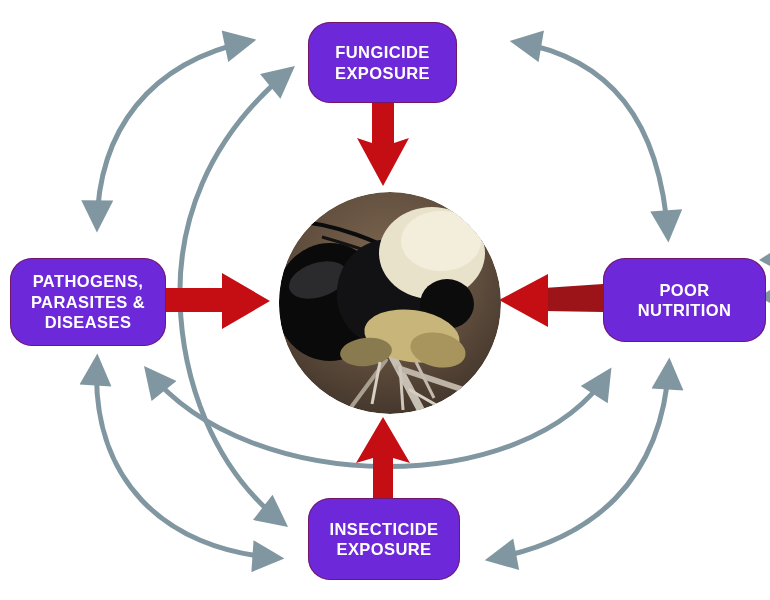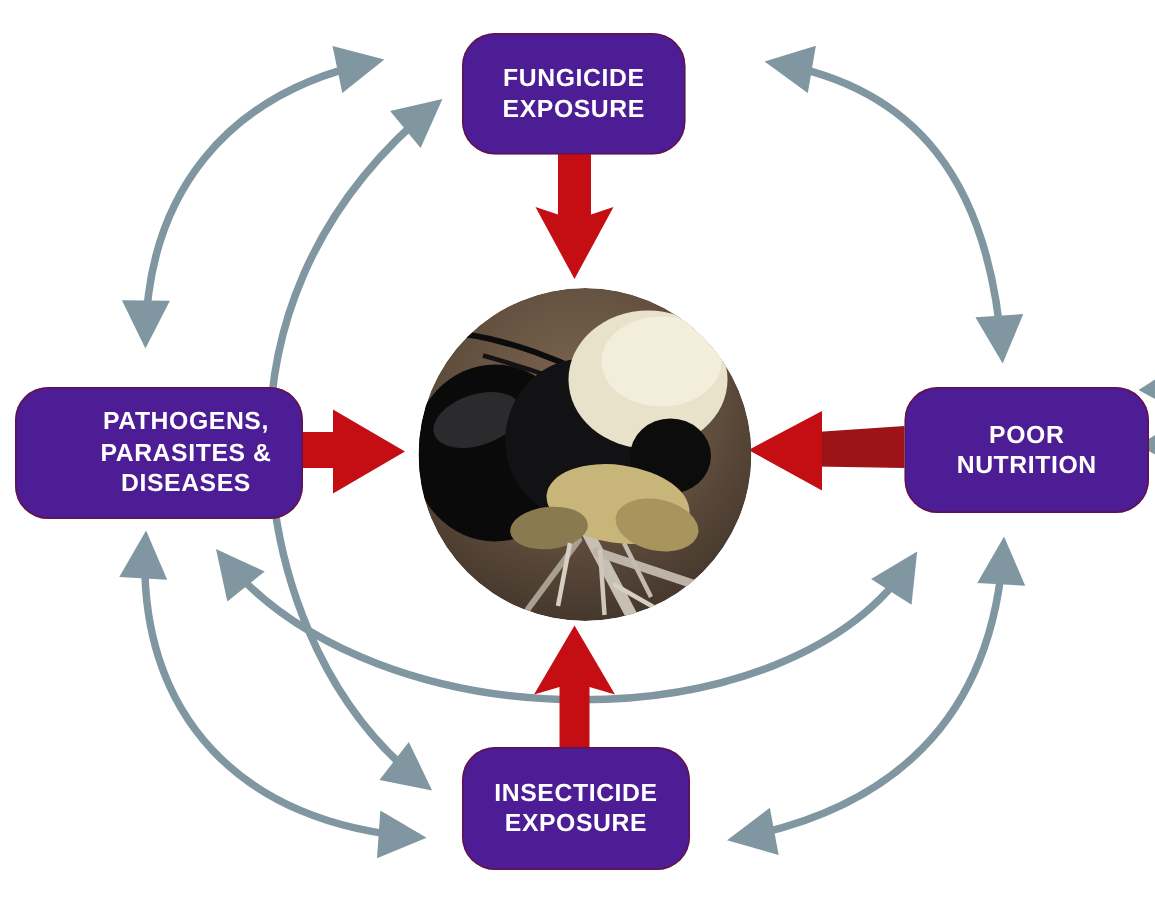--- a/index.html
+++ b/index.html
@@ -3,34 +3,34 @@
 <meta charset="utf-8">
 <style>
   html,body{margin:0;padding:0;background:#ffffff;}
   .stage{
     position:relative;width:770px;height:600px;background:#ffffff;
     font-family:"Liberation Sans", sans-serif;overflow:hidden;
   }
   .arrows-layer{position:absolute;left:0;top:0;width:770px;height:600px;}
   .node-box{
     position:absolute;
-    background:#4c1d95;
+    background:#6d28d9;
     border-radius:22px;
     color:#ffffff;
     display:flex;align-items:center;justify-content:center;
     text-align:center;
     font-weight:bold;
     font-size:16.5px;
     line-height:1.24;
     letter-spacing:.4px;
     white-space:pre-line;
     box-shadow:inset 0 0 0 1px rgba(120,8,12,.55);
   }
   .box-top{left:308px;top:22px;width:149px;height:81px;}
-  .box-left{left:10px;top:258px;width:156px;height:88px;padding-left:36px;}
+  .box-left{left:10px;top:258px;width:156px;height:88px;}
   .box-right{left:603px;top:258px;width:163px;height:84px;}
   .box-bottom{left:308px;top:498px;width:152px;height:82px;align-items:center;}
   .center-photo{
     position:absolute;left:279px;top:192px;width:222px;height:222px;
     border-radius:50%;overflow:hidden;
   }
   .center-photo svg{display:block;}
 </style>
 </head>
 <body>

